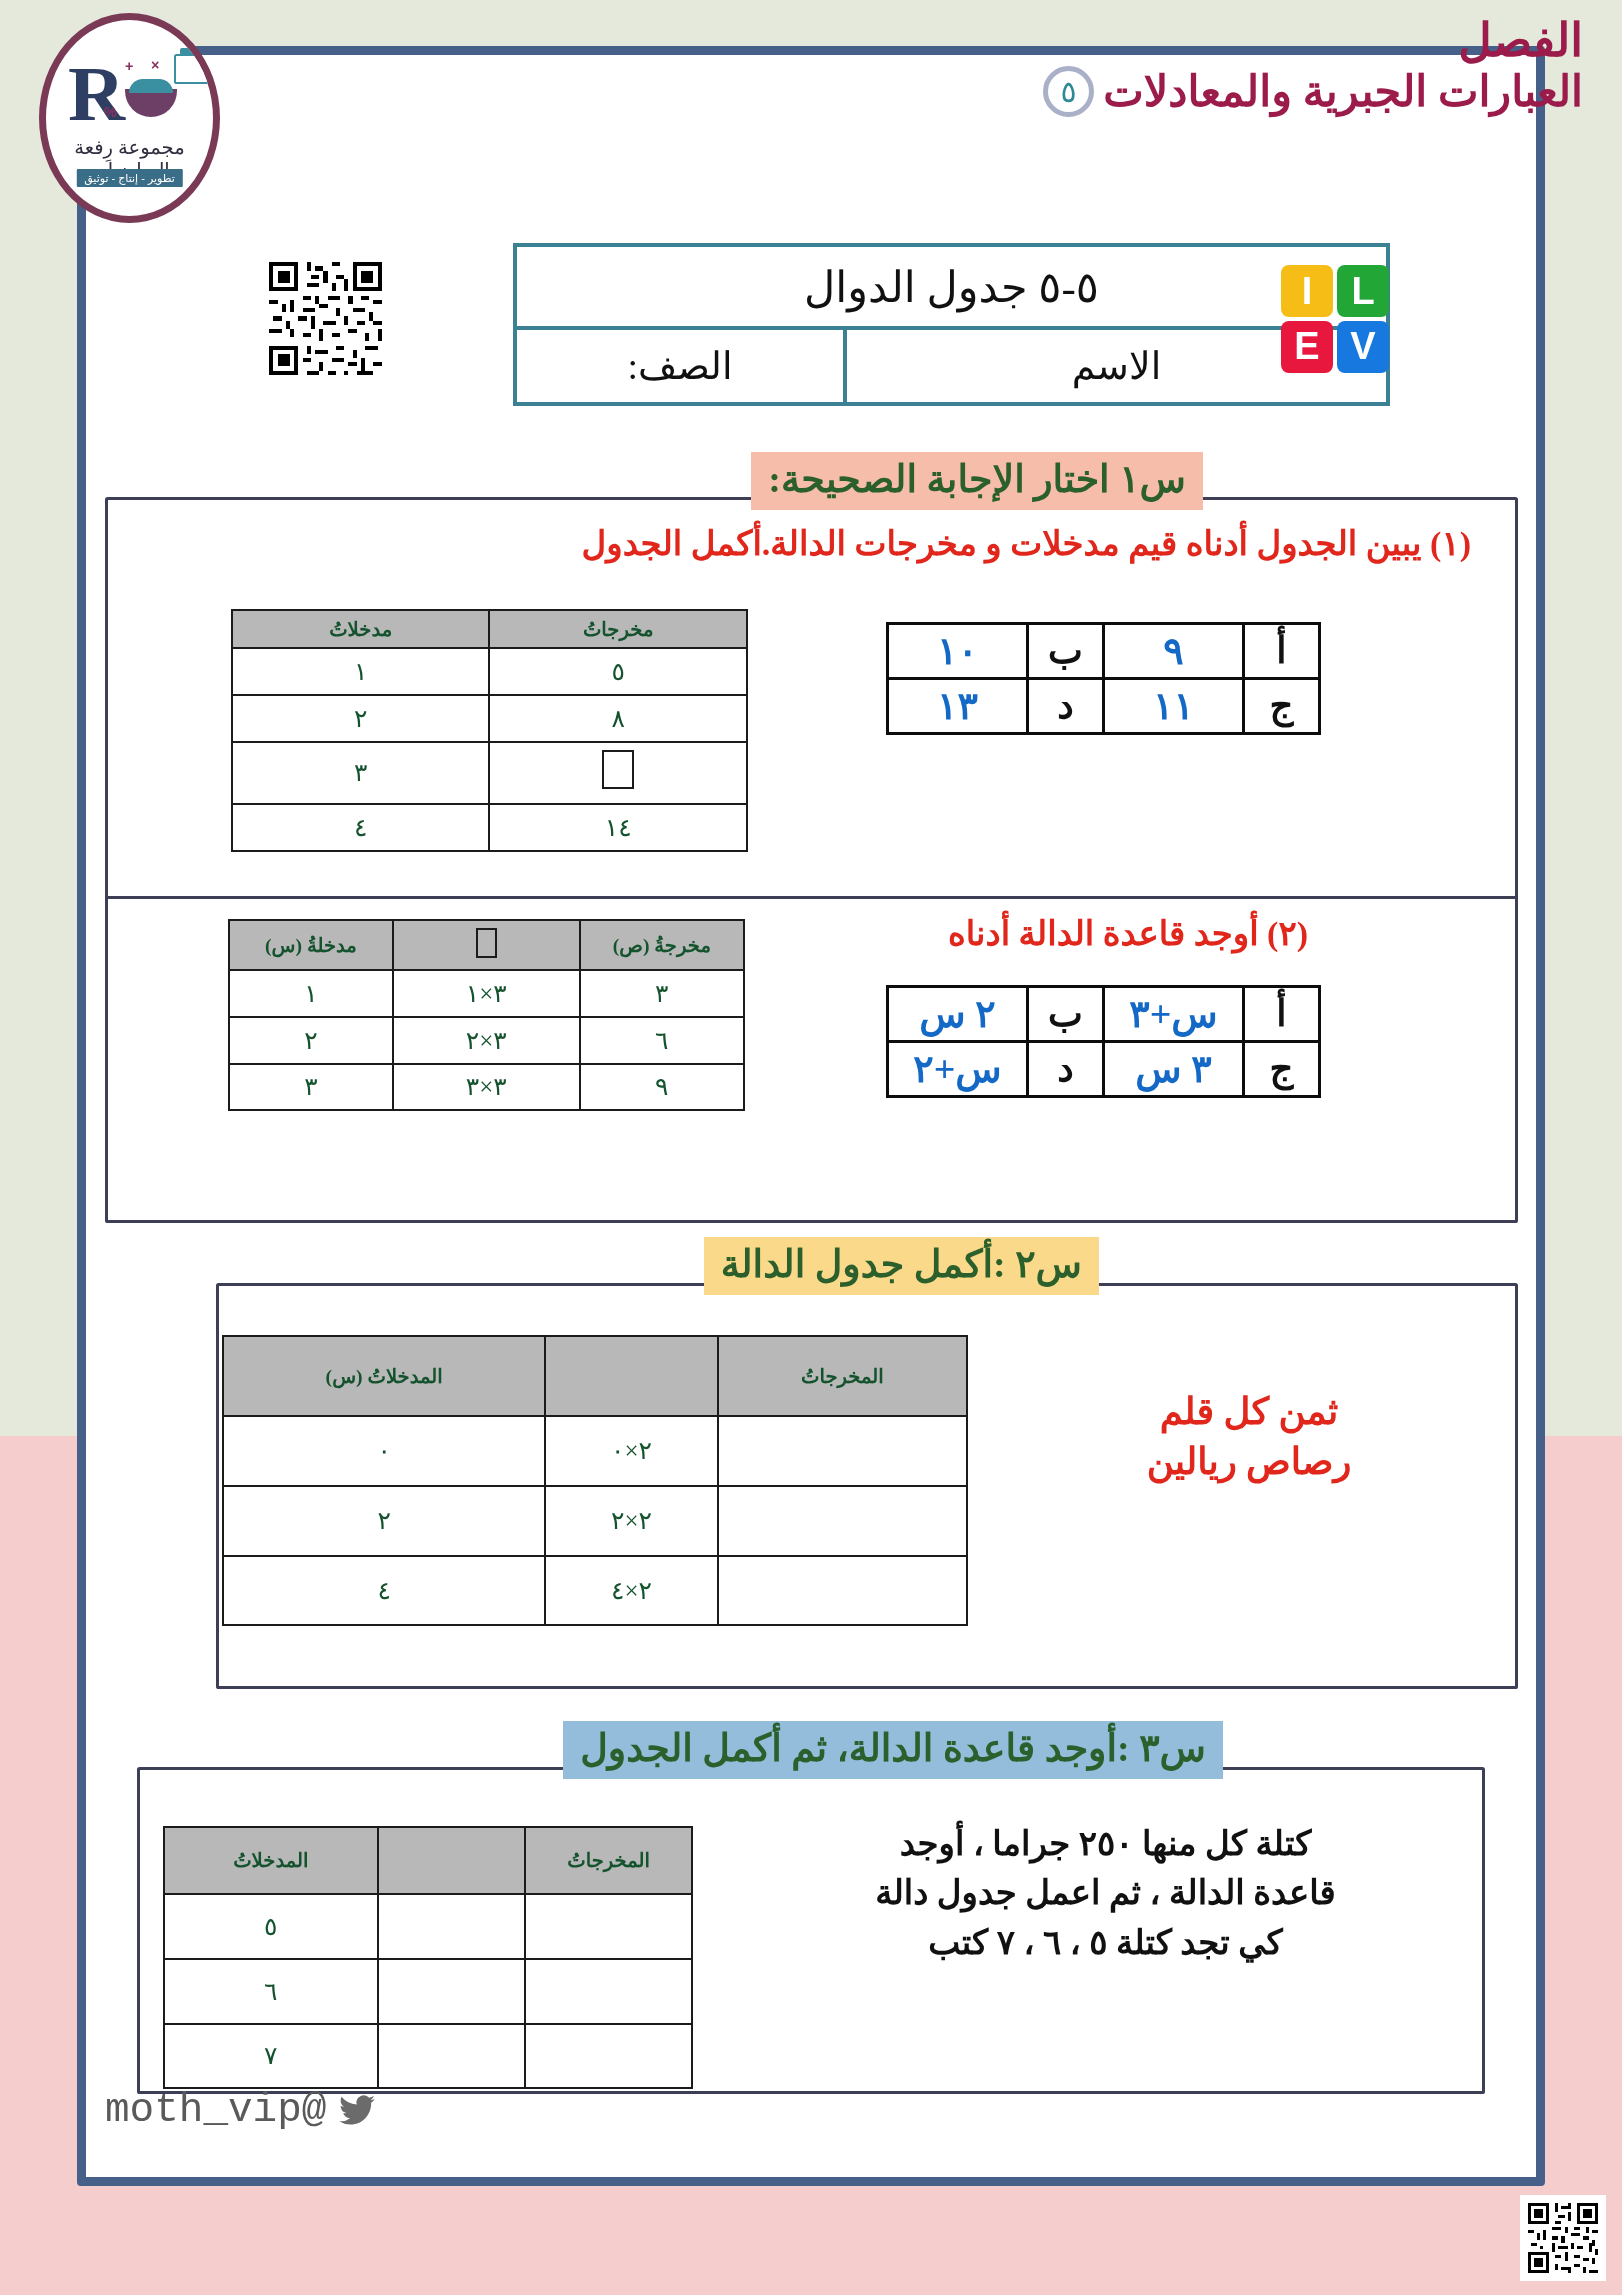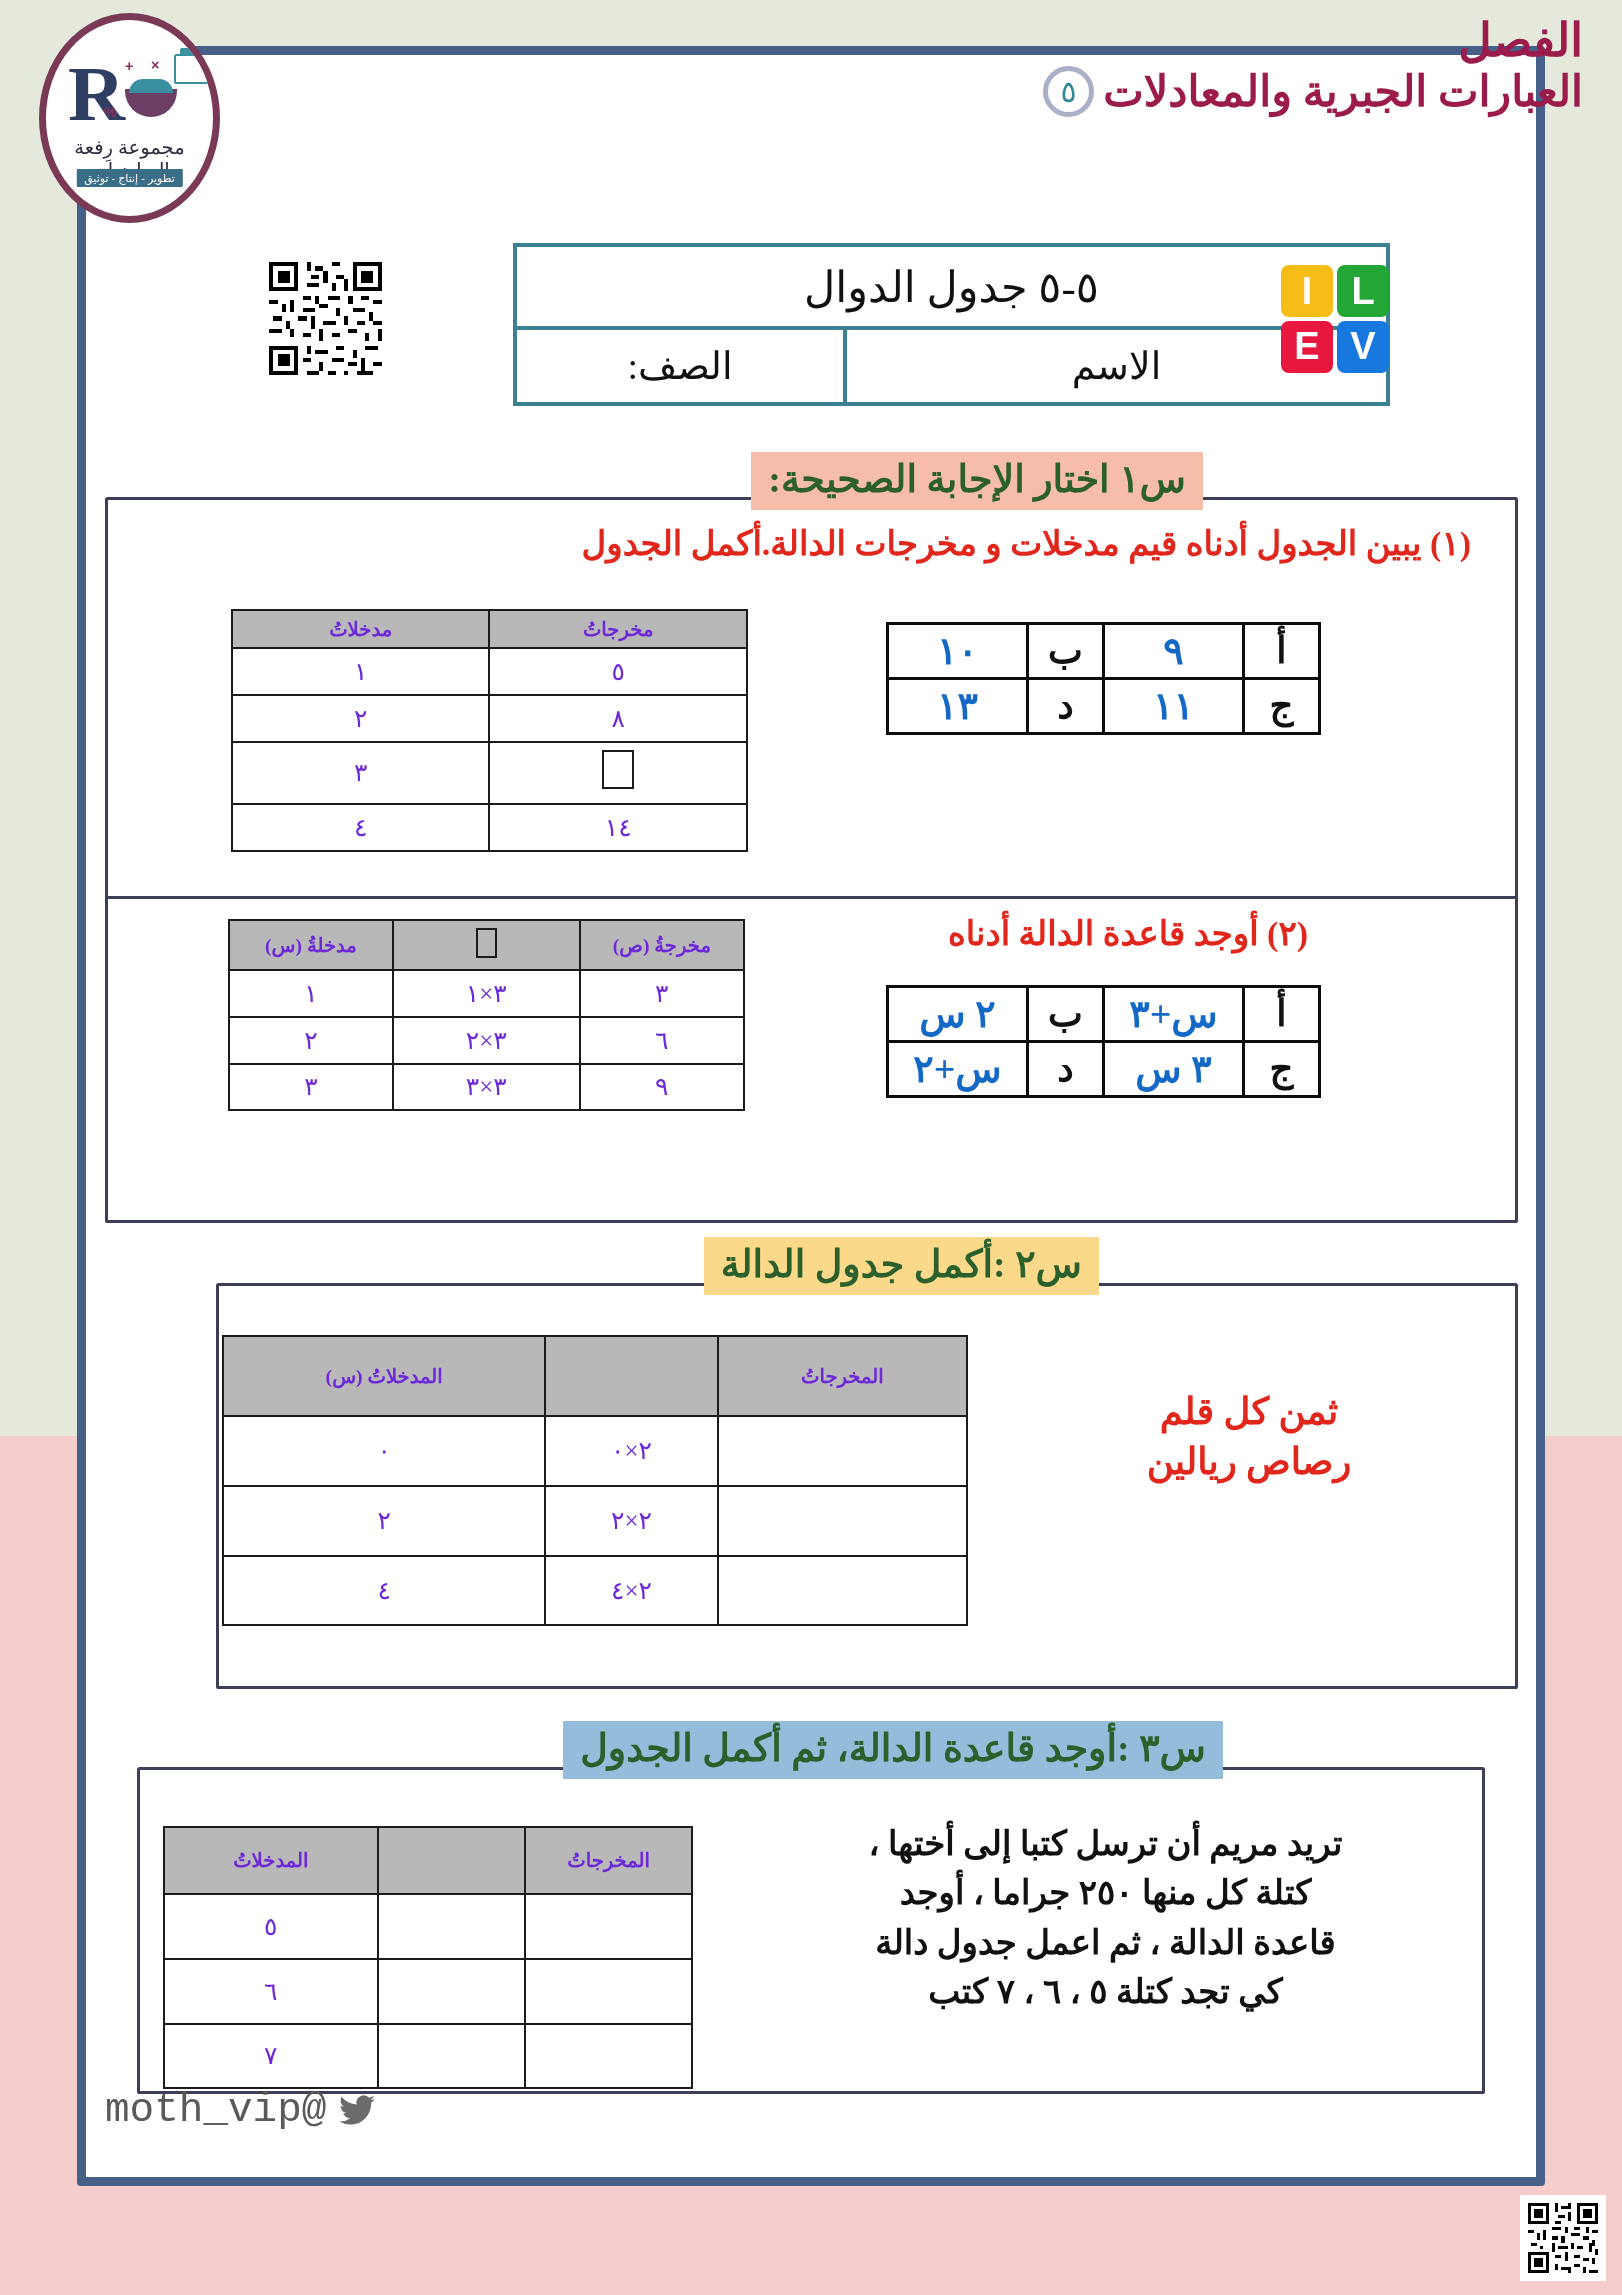--- a/index.html
+++ b/index.html
@@ -109,21 +109,21 @@
   .hl-yellow{background:#fbd98a;}
   .hl-blue{background:#93bddb;}
 
   .qtext-red{
     font-family:"Liberation Serif","DejaVu Serif",serif;
     color:#e1261c;font-weight:bold;
   }
 
   
   table.dt{border-collapse:collapse;font-family:"Liberation Serif","DejaVu Serif",serif;background:#fff;}
-  table.dt th,table.dt td{border:2px solid #1b1b1b;text-align:center;color:#6d28d9;margin-left:18px;}
+  table.dt th,table.dt td{border:2px solid #1b1b1b;text-align:center;color:#14532d;margin-left:18px;}
   table.dt th{background:#b8b8b8;font-size:19.6px;font-weight:bold;padding:6.5px 3.9px;}
   table.dt td{font-size:25px;padding:7.9px 3.9px;}
   .blankbox{display:inline-block;width:27.5px;height:35px;border:2.6px solid #1b1b1b;}
   .blankbox-sm{display:inline-block;width:17px;height:26px;border:2px solid #1b1b1b;}
 
   
   table.ot{border-collapse:collapse;font-family:"Liberation Serif","DejaVu Serif",serif;background:#fff;}
   table.ot td{border:3.3px solid #0d0d0d;text-align:center;padding:3.9px 6.5px;}
   td.ot-key{font-size:37px;color:#111;font-weight:bold;width:60px;}
   td.ot-val{font-size:38px;color:#1469c7;font-weight:bold;min-width:124px;}
@@ -401,21 +401,20 @@
   <tr>
     <td style="height:47px;"></td>
     <td></td>
     <td>٧</td>
   </tr>
 </tbody>
   </table>
 
 <div style="position:absolute;right:183px;top:1819px;width:667px;text-align:center;z-index:12;
             font-family:'Liberation Serif','DejaVu Serif',serif;font-size:34px;color:#111;line-height:1.45;font-weight:bold;">
-  <div>تريد مريم أن ترسل كتبا إلى أختها ،</div>
   <div>كتلة كل منها ٢٥٠ جراما ، أوجد</div>
   <div>قاعدة الدالة ، ثم اعمل جدول دالة</div>
   <div>كي تجد كتلة ٥ ، ٦ ، ٧ كتب</div>
 </div>
 
 <div id="footer-handle">
   <svg class="twitter" viewBox="0 0 24 24">
     <path fill="#6b6b6b" d="M23 4.9a9 9 0 0 1-2.6.7 4.5 4.5 0 0 0 2-2.5 9 9 0 0 1-2.9 1.1 4.5 4.5 0 0 0-7.7 4.1A12.8 12.8 0 0 1 2.5 3.6a4.5 4.5 0 0 0 1.4 6 4.4 4.4 0 0 1-2-.6v.1a4.5 4.5 0 0 0 3.6 4.4 4.5 4.5 0 0 1-2 .1 4.5 4.5 0 0 0 4.2 3.1A9 9 0 0 1 1 18.6a12.7 12.7 0 0 0 6.9 2c8.3 0 12.8-6.9 12.8-12.8v-.6A9 9 0 0 0 23 4.9z"></path>
   </svg>
   <span id="footer-text">@moth_vip</span>

